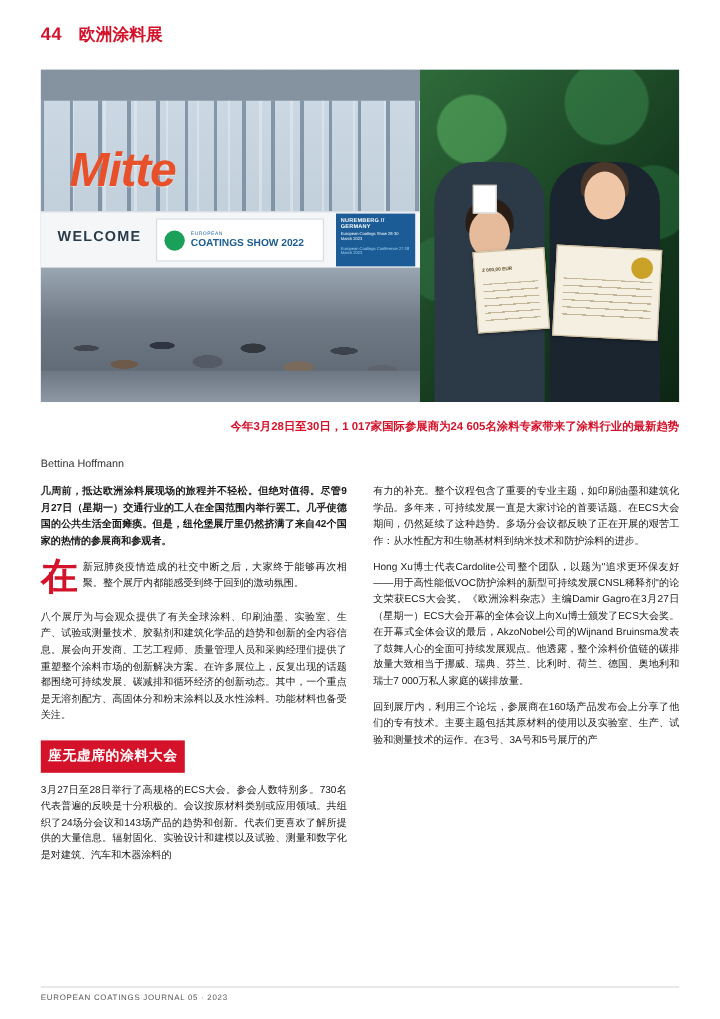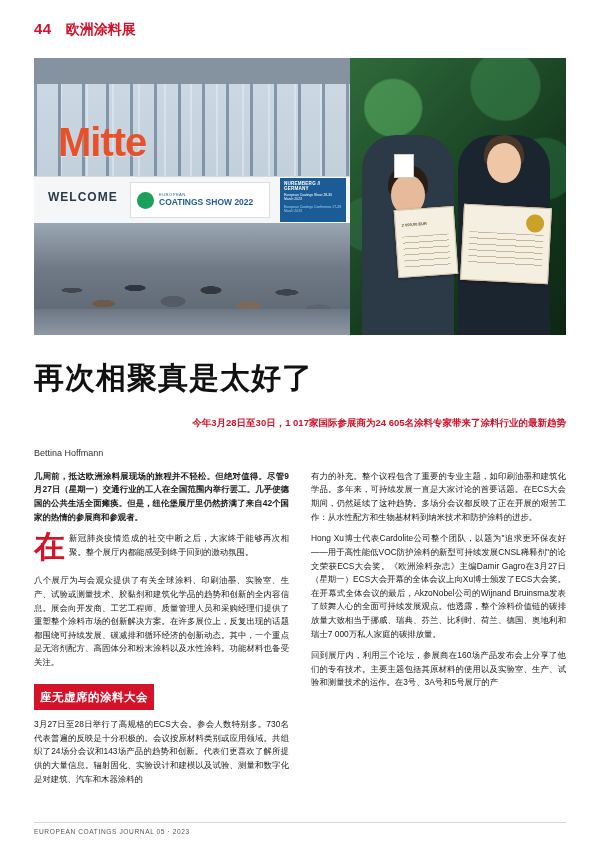--- a/index.html
+++ b/index.html
@@ -90,20 +90,21 @@
   .hall-glass {
     position: absolute; left: 0; top: 26px; width: 100%; height: 96px;
     background:
       repeating-linear-gradient(90deg, rgba(120,140,160,0.85) 0 3px, rgba(205,220,232,0.55) 3px 24px);
   }
   .mitte {
     position: absolute;
     left: 24px; top: 62px;
     font-size: 40px;
     font-weight: bold;
+    font-style: italic;
     color: #e8502a;
     letter-spacing: -1px;
     text-shadow: 0 1px 0 rgba(255,255,255,0.4);
   }
   .welcome-band {
     position: absolute;
     left: 0; top: 118px;
     width: 100%; height: 52px;
     background: #f4f6f8;
     border-top: 1px solid #d4dae0;
@@ -380,21 +381,20 @@
         <div class="cert-amount">2 000,00 EUR</div>
         <div class="cert-lines"></div>
       </div>
       <div class="cert b">
         <div class="cert-seal"></div>
         <div class="cert-lines"></div>
       </div>
     </div>
   </div>
 
-  <h1 class="headline">再次相聚真是太好了</h1>
   <div class="standfirst">今年3月28日至30日，1 017家国际参展商为24 605名涂料专家带来了涂料行业的最新趋势</div>
   <div class="byline">Bettina Hoffmann</div>
 
   <div class="cols">
 
     <div class="col">
       <p class="bold-intro">几周前，抵达欧洲涂料展现场的旅程并不轻松。但绝对值得。尽管9月27日（星期一）交通行业的工人在全国范围内举行罢工。几乎使德国的公共生活全面瘫痪。但是，纽伦堡展厅里仍然挤满了来自42个国家的热情的参展商和参观者。</p>
       <p class="dropcap-para">
         <span class="dropcap">在</span>
         <span>新冠肺炎疫情造成的社交中断之后，大家终于能够再次相聚。整个展厅内都能感受到终于回到的激动氛围。</span>

